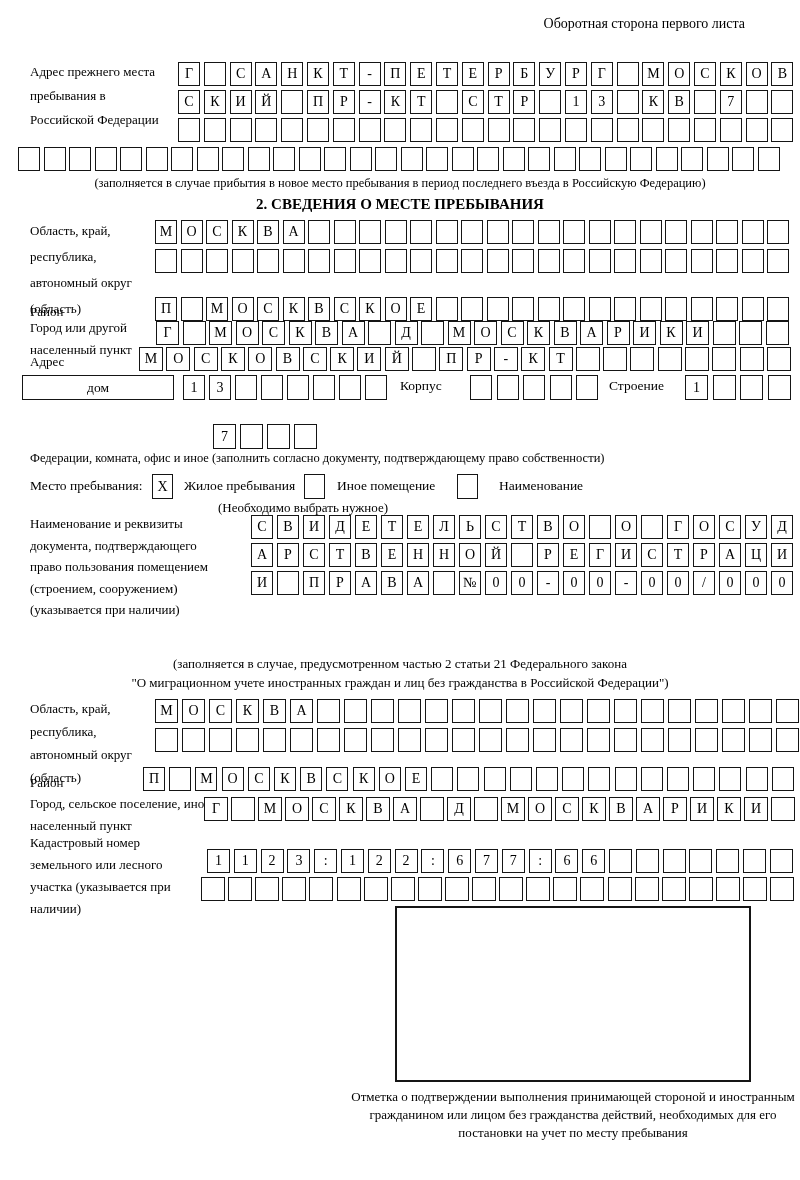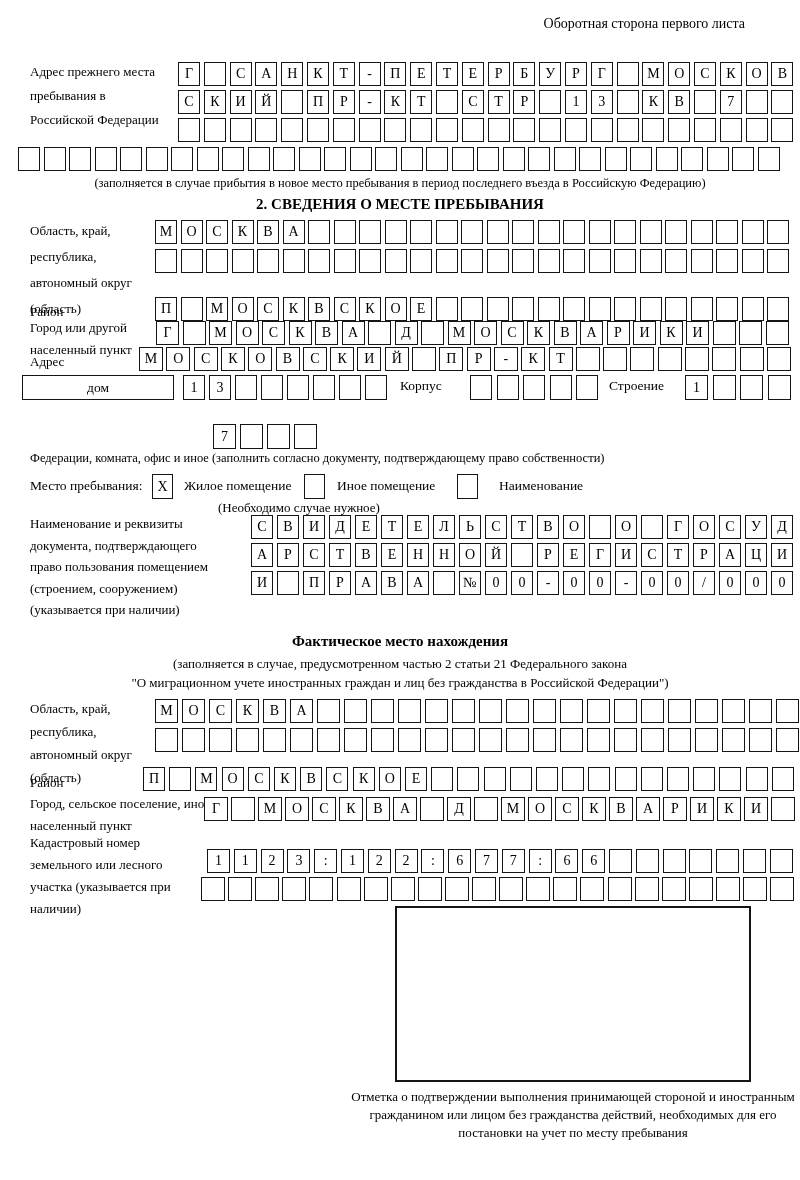--- a/index.html
+++ b/index.html
@@ -313,26 +313,26 @@
   <div class="cellrow" style="left: 213px; top: 424px; width: 104px; height: 25px;">
       <div class="cell" style="left: 0px; width: 23px; height: 25px;">7</div>
       <div class="cell" style="left: 27px; width: 23px; height: 25px;"></div>
       <div class="cell" style="left: 54px; width: 23px; height: 25px;"></div>
       <div class="cell" style="left: 81px; width: 23px; height: 25px;"></div>
     </div>
   <div class="abs cap" style="left:30px;top:451px;">Федерации, комната, офис и иное (заполнить согласно документу, подтверждающему право собственности)</div>
 
   <div class="abs" style="left:30px;top:478px;font-size:13.5px;">Место пребывания:</div>
   <div class="abs chk" style="left:152px;top:474px;width:21px;height:25px;">X</div>
-  <div class="abs" style="left:184px;top:478px;font-size:13.5px;">Жилое помещение</div>
+  <div class="abs" style="left:184px;top:478px;font-size:13.5px;">Жилое пребывания</div>
   <div class="abs chk" style="left:304px;top:474px;width:21px;height:25px;"></div>
   <div class="abs" style="left:337px;top:478px;font-size:13.5px;">Иное помещение</div>
   <div class="abs chk" style="left:457px;top:474px;width:21px;height:25px;"></div>
   <div class="abs" style="left:499px;top:478px;font-size:13.5px;">Наименование</div>
-  <div class="abs" style="left:218px;top:500px;font-size:13px;">(Необходимо случае нужное)</div>
+  <div class="abs" style="left:218px;top:500px;font-size:13px;">(Необходимо выбрать нужное)</div>
 
   <div class="abs lbl" style="left:30px;top:513px;width:195px;line-height:21.5px;">Наименование и реквизиты документа, подтверждающего право пользования помещением (строением, сооружением) (указывается при наличии)</div>
   <div class="cellrow" style="left: 251px; top: 515px; width: 542px; height: 24px;">
       <div class="cell" style="left: 0px; width: 22px; height: 24px;">С</div>
       <div class="cell" style="left: 26px; width: 22px; height: 24px;">В</div>
       <div class="cell" style="left: 52px; width: 22px; height: 24px;">И</div>
       <div class="cell" style="left: 78px; width: 22px; height: 24px;">Д</div>
       <div class="cell" style="left: 104px; width: 22px; height: 24px;">Е</div>
       <div class="cell" style="left: 130px; width: 22px; height: 24px;">Т</div>
       <div class="cell" style="left: 156px; width: 22px; height: 24px;">Е</div>
@@ -391,21 +391,20 @@
       <div class="cell" style="left: 338px; width: 22px; height: 24px;">0</div>
       <div class="cell" style="left: 364px; width: 22px; height: 24px;">-</div>
       <div class="cell" style="left: 390px; width: 22px; height: 24px;">0</div>
       <div class="cell" style="left: 416px; width: 22px; height: 24px;">0</div>
       <div class="cell" style="left: 442px; width: 22px; height: 24px;">/</div>
       <div class="cell" style="left: 468px; width: 22px; height: 24px;">0</div>
       <div class="cell" style="left: 494px; width: 22px; height: 24px;">0</div>
       <div class="cell" style="left: 520px; width: 22px; height: 24px;">0</div>
     </div>
 
-  <div class="abs ttl" style="top:633px;left:0;">Фактическое место нахождения</div>
   <div class="abs ctr" style="top:656px;left:0;font-size:13px;">(заполняется в случае, предусмотренном частью 2 статьи 21 Федерального закона</div>
   <div class="abs ctr" style="top:675px;left:0;font-size:13px;">"О миграционном учете иностранных граждан и лиц без гражданства в Российской Федерации")</div>
 
   <div class="abs lbl" style="left:30px;top:697px;width:118px;line-height:23px;">Область, край, республика, автономный округ (область)</div>
   <div class="cellrow" style="left: 155px; top: 699px; width: 644px; height: 24px;">
       <div class="cell" style="left: 0px; width: 23px; height: 24px;">М</div>
       <div class="cell" style="left: 27px; width: 23px; height: 24px;">О</div>
       <div class="cell" style="left: 54px; width: 23px; height: 24px;">С</div>
       <div class="cell" style="left: 81px; width: 23px; height: 24px;">К</div>
       <div class="cell" style="left: 108px; width: 23px; height: 24px;">В</div>

